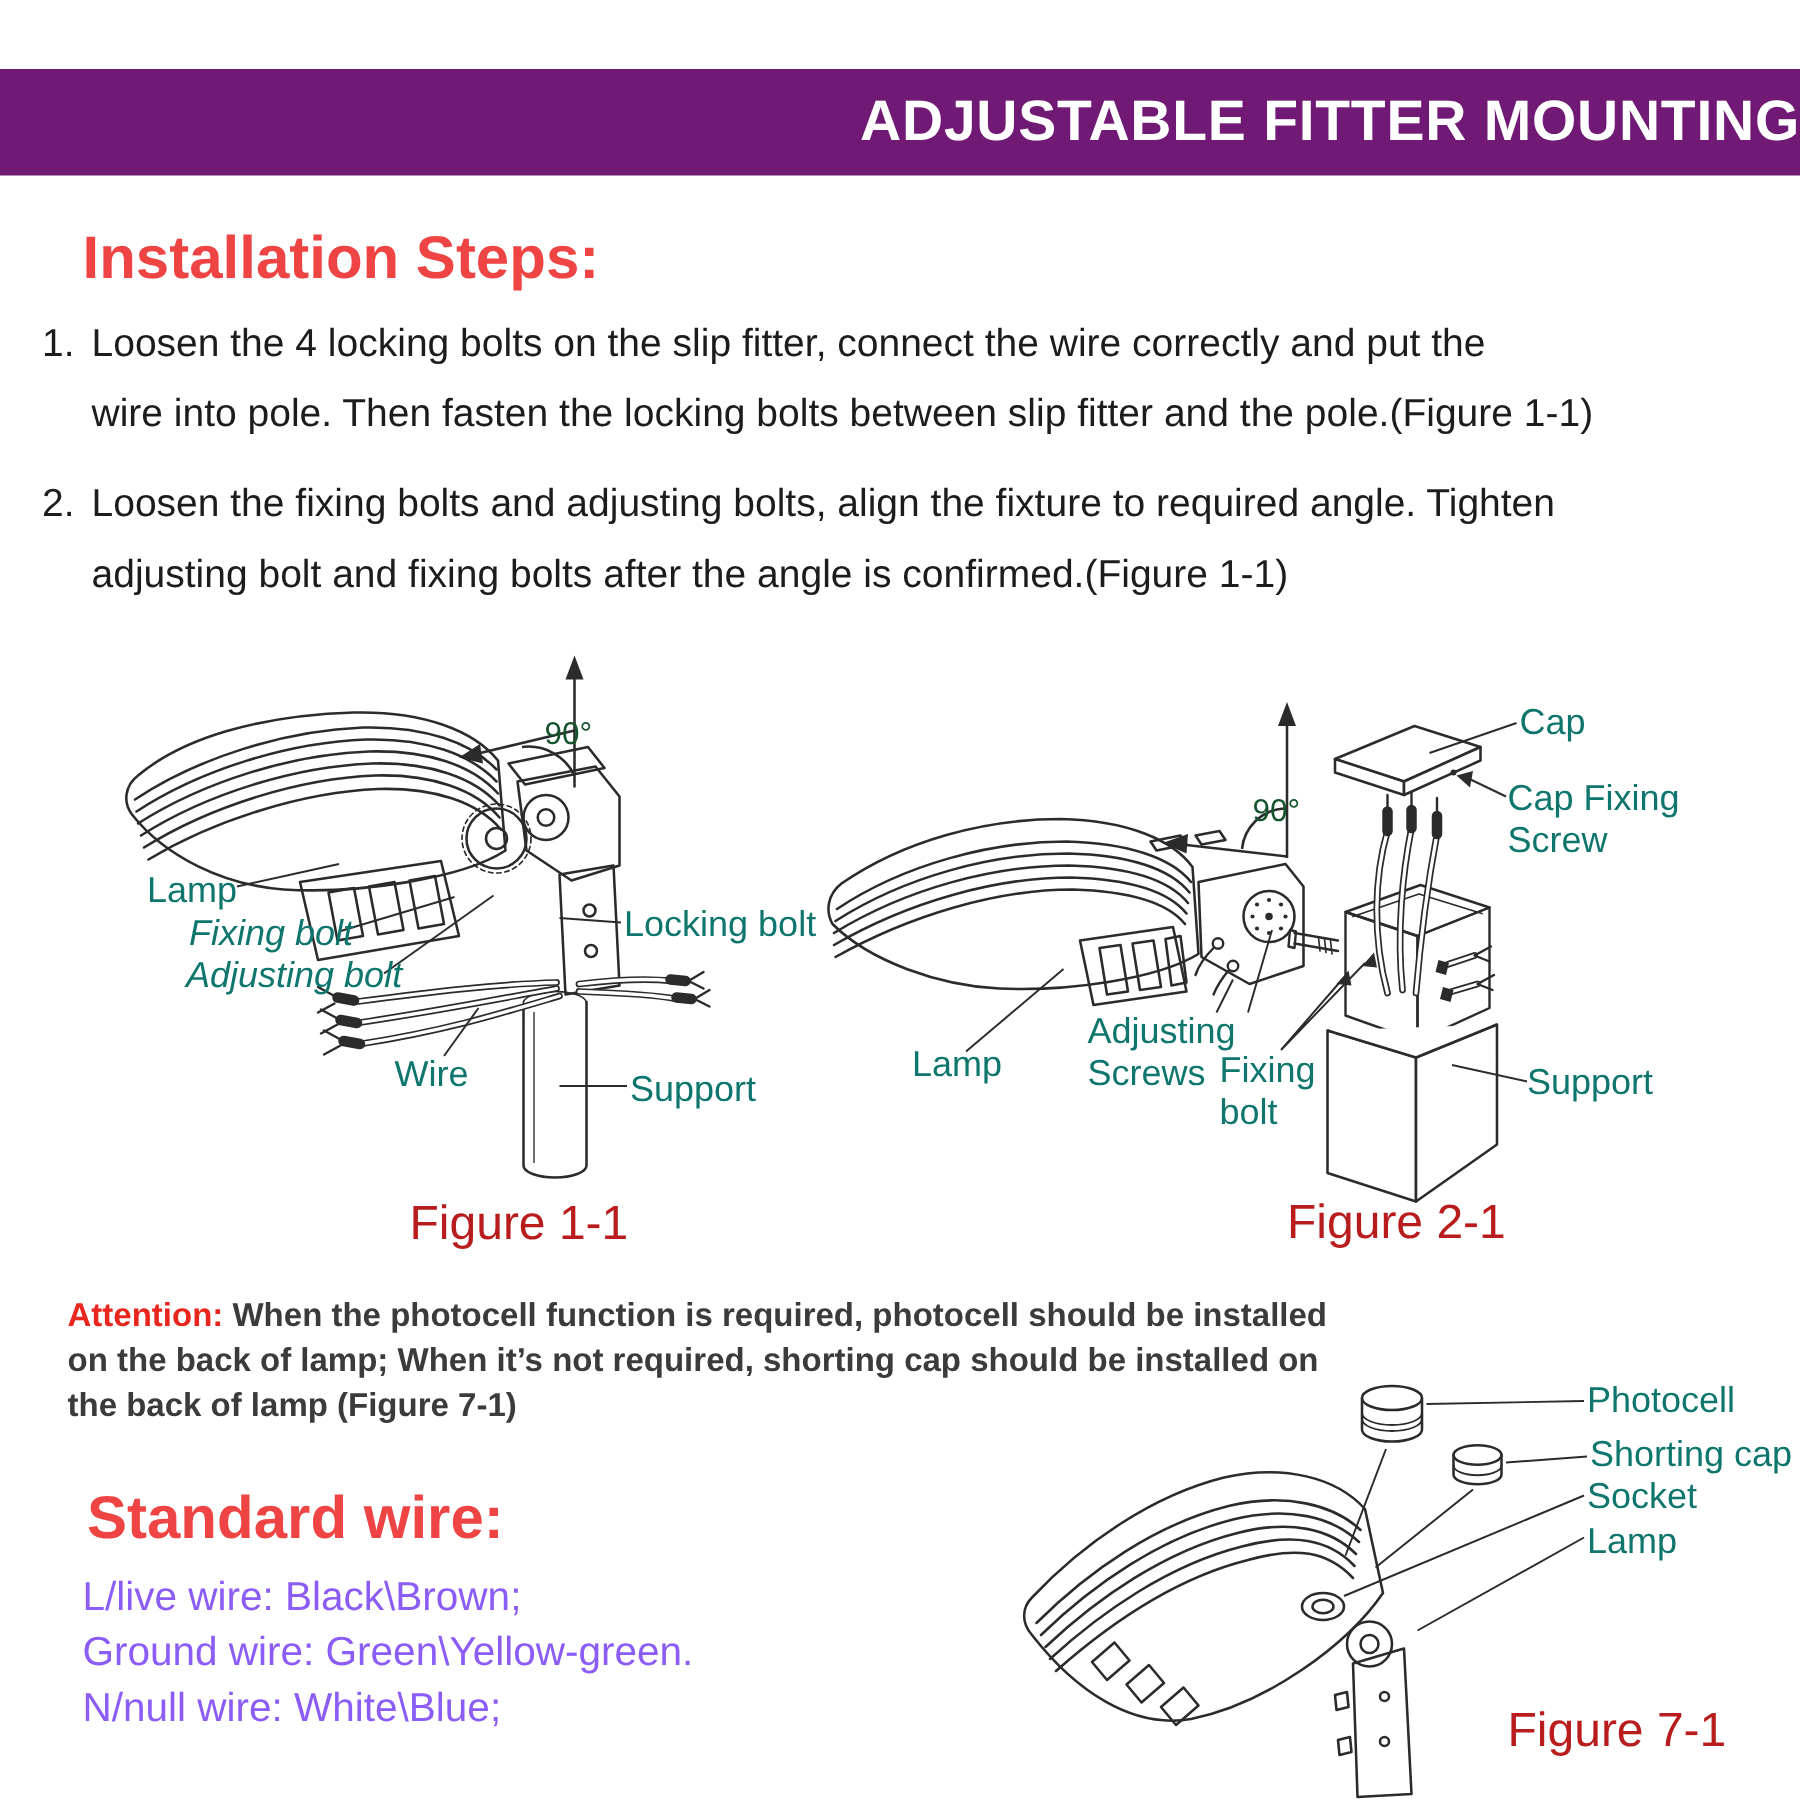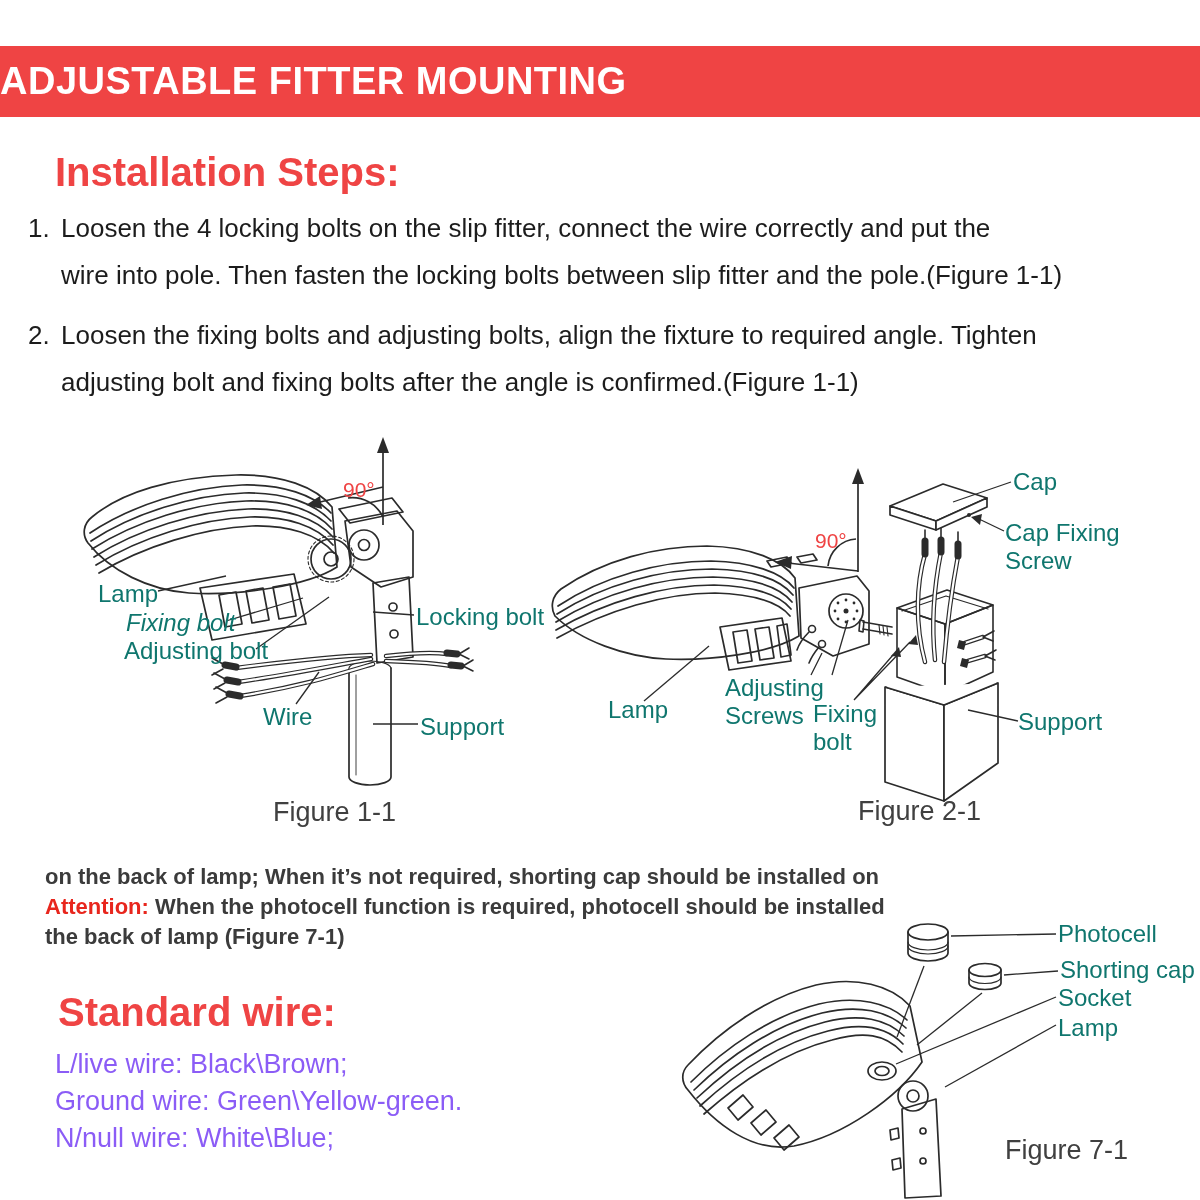--- a/index.html
+++ b/index.html
@@ -1,34 +1,34 @@
 <!DOCTYPE html>
 <html><head>
 <meta charset="utf-8">
 <style>
   html,body{margin:0;padding:0;background:#fff;}
   #page{position:relative;width:1200px;height:1200px;background:#ffffff;overflow:hidden;
         font-family:"Liberation Sans","DejaVu Sans",sans-serif;color:#1c1c1c;}
-  .header-bar{position:absolute;left:0;top:46px;width:1200px;height:71px;background:#ef4444;
-              display:flex;align-items:center;justify-content:flex-start;}
+  .header-bar{position:absolute;left:0;top:46px;width:1200px;height:71px;background:#701a75;
+              display:flex;align-items:center;justify-content:flex-end;}
   .header-title{color:#ffffff;font-size:38px;font-weight:bold;letter-spacing:.5px;}
   .blue-heading{position:absolute;color:#ef4444;font-size:40px;font-weight:bold;}
   .step{position:absolute;font-size:26px;line-height:47px;color:#1c1c1c;}
   .step .num{position:absolute;left:-33px;top:0;}
   .step-line{white-space:nowrap;}
   .attention{position:absolute;left:45px;top:862px;font-size:22px;font-weight:bold;
              color:#3b3b3b;line-height:30px;}
   .attention .red{color:#e8261d;}
   .att-line{white-space:nowrap;}
   .wire-lines{position:absolute;left:55px;top:1046px;font-size:27px;line-height:37px;color:#8b5cf6;}
   .fig{position:absolute;}
   .fig svg{position:absolute;left:0;top:0;}
   .fig-label{position:absolute;font-size:24px;color:#0f766e;white-space:nowrap;}
-  .fig-angle{position:absolute;font-size:21px;color:#ef4444;white-space:nowrap;}
-  .fig-caption{position:absolute;font-size:27px;color:#404040;white-space:nowrap;}
+  .fig-angle{position:absolute;font-size:21px;color:#14532d;white-space:nowrap;margin-left:20px;}
+  .fig-caption{position:absolute;font-size:32px;color:#b91c1c;white-space:nowrap;}
 </style>
 </head>
 <body>
 
 <div id="page">
 
   <div class="header-bar">
     <div class="header-title">ADJUSTABLE FITTER MOUNTING</div>
   </div>
 
@@ -119,21 +119,21 @@
         <path d="M186,196 L263,173"></path>
         <path d="M216,224 L289,172"></path>
         <path d="M374,190 L333,187"></path>
         <path d="M256,279 L279,247"></path>
         <path d="M378,299 L333,299"></path>
       </g>
     </svg>
     <div class="fig-angle" style="left:303px;top:53px;">90°</div>
     <div class="fig-label" style="left:58px;top:155px;">Lamp</div>
     <div class="fig-label" style="left:86px;top:184px;font-style:italic;">Fixing bolt</div>
-    <div class="fig-label" style="left:84px;top:212px;">Adjusting bolt</div>
+    <div class="fig-label" style="left:84px;top:212px;font-style:italic;">Adjusting bolt</div>
     <div class="fig-label" style="left:376px;top:178px;">Locking bolt</div>
     <div class="fig-label" style="left:223px;top:278px;">Wire</div>
     <div class="fig-label" style="left:380px;top:288px;">Support</div>
     <div class="fig-caption" style="left:233px;top:372px;">Figure 1-1</div>
   </div>
 
   <div class="fig" style="left:545px;top:430px;width:655px;height:400px;">
     <svg width="655" height="400" viewBox="0 0 655 400">
       <g stroke="#2b2b2b" fill="none" stroke-width="1.7" stroke-linecap="round" stroke-linejoin="round">
 
@@ -251,25 +251,25 @@
     <div class="fig-label" style="left:63px;top:266px;">Lamp</div>
     <div class="fig-label" style="left:180px;top:244px;">Adjusting</div>
     <div class="fig-label" style="left:180px;top:272px;">Screws</div>
     <div class="fig-label" style="left:268px;top:270px;">Fixing</div>
     <div class="fig-label" style="left:268px;top:298px;">bolt</div>
     <div class="fig-label" style="left:473px;top:278px;">Support</div>
     <div class="fig-caption" style="left:313px;top:366px;">Figure 2-1</div>
   </div>
 
   <div class="attention">
-    <div class="att-line">on the back of lamp; When it’s not required, shorting cap should be installed on</div>
     <div class="att-line">
       <span class="red">Attention:</span>
       <span>When the photocell function is required, photocell should be installed</span>
     </div>
+    <div class="att-line">on the back of lamp; When it’s not required, shorting cap should be installed on</div>
     <div class="att-line">the back of lamp (Figure 7-1)</div>
   </div>
 
   <div class="blue-heading" style="left:58px;top:990px;">Standard wire:</div>
   <div class="wire-lines">
     <div>L/live wire: Black\Brown;</div>
     <div>Ground wire: Green\Yellow-green.</div>
     <div>N/null wire: White\Blue;</div>
   </div>
 

